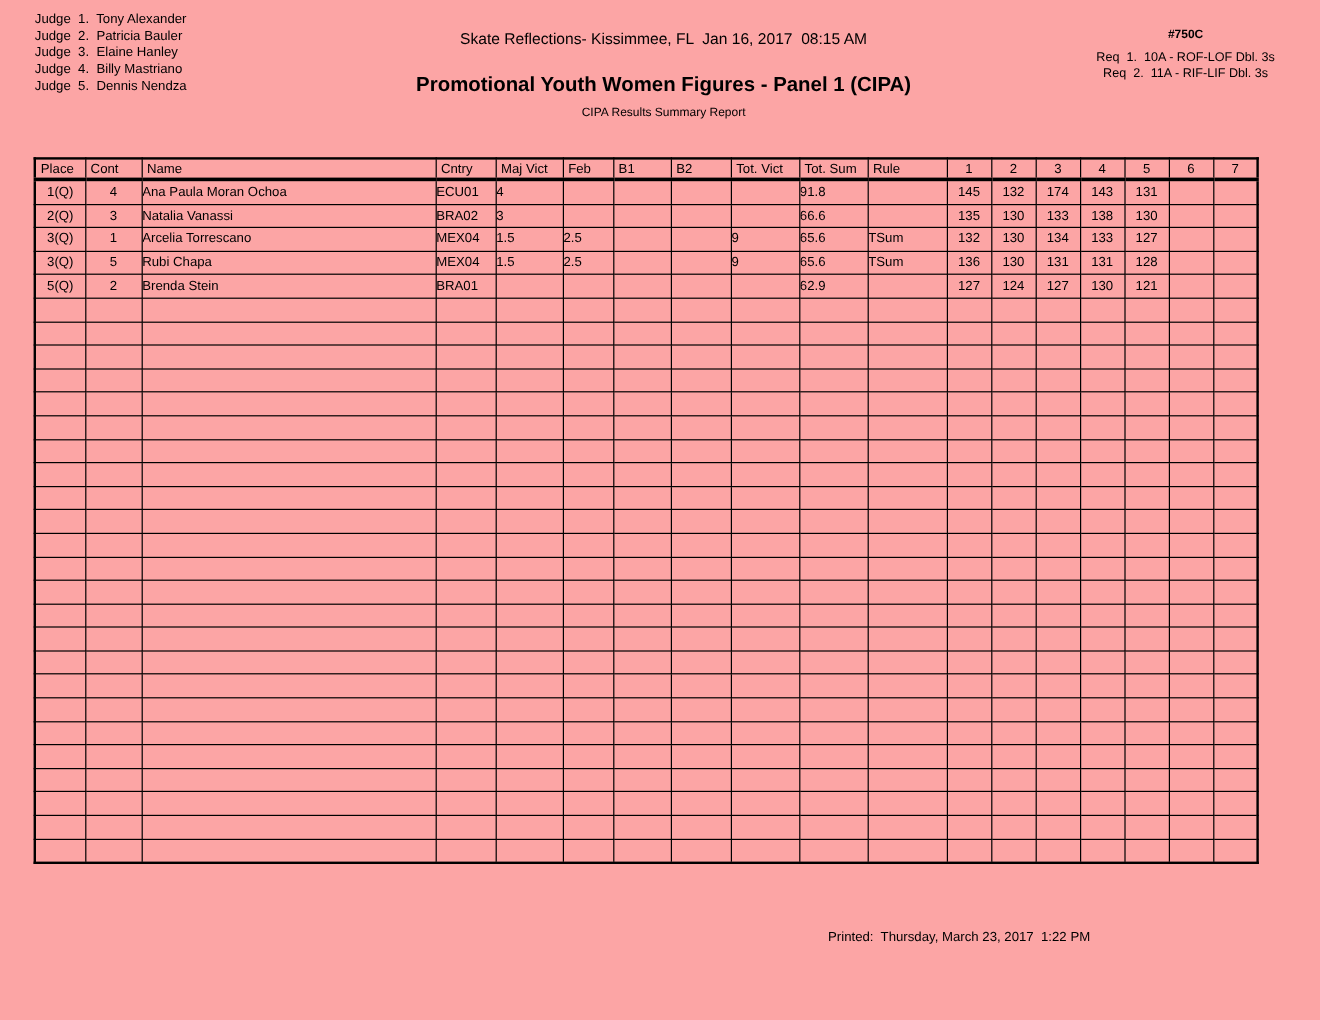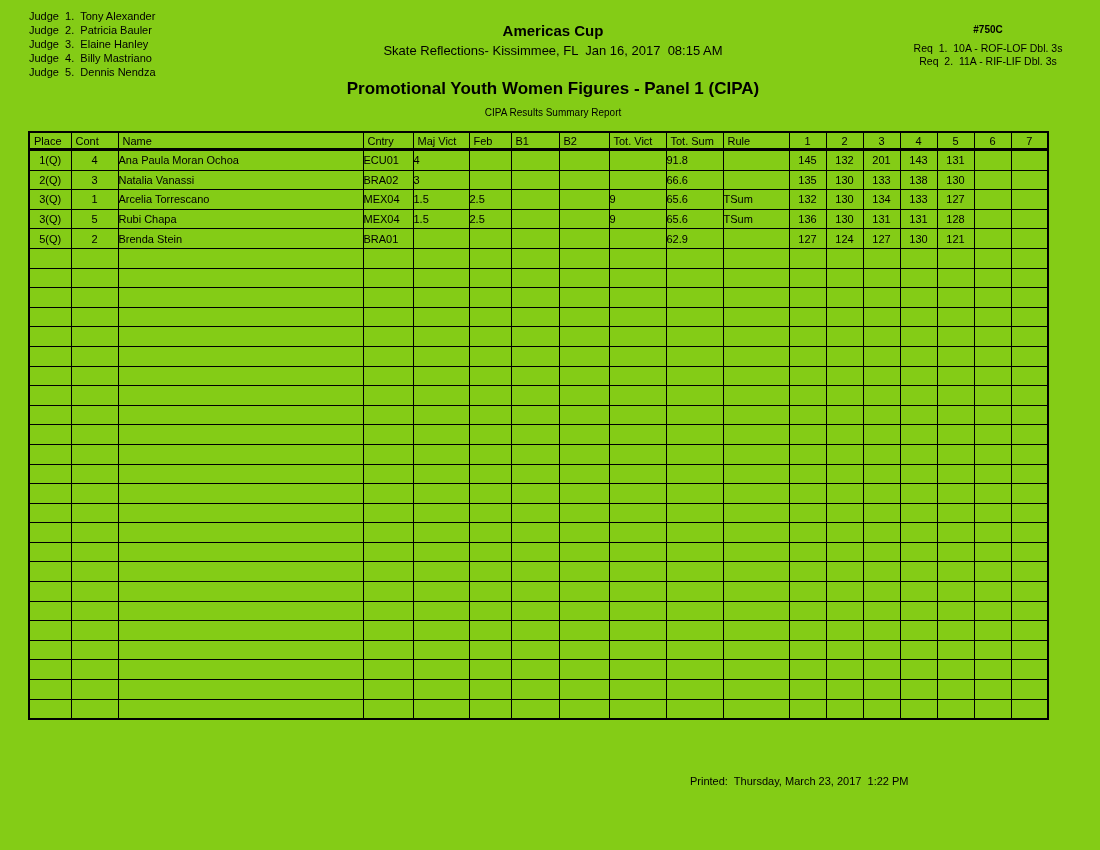--- a/index.html
+++ b/index.html
@@ -1,20 +1,20 @@
 <!DOCTYPE html>
 <html><head>
 <meta charset="utf-8">
 <style>
   html, body { margin: 0; padding: 0; background: #ffffff; }
   .page {
     position: relative;
     width: 1100px;
     height: 850px;
-    background: #84cc16;
+    background: #fca5a5;
     color: #000000;
     font-family: "Liberation Sans", sans-serif;
     overflow: hidden;
   }
 
   
   .judges {
     position: absolute;
     left: 29px;
     top: 9px;
@@ -92,21 +92,20 @@
   }
 </style>
 </head>
 <body>
 
 <div class="page">
 
   <div class="judges"><div>Judge  1.  Tony Alexander</div><div>Judge  2.  Patricia Bauler</div><div>Judge  3.  Elaine Hanley</div><div>Judge  4.  Billy Mastriano</div><div>Judge  5.  Dennis Nendza</div></div>
 
   <div class="center-header">
-    <div class="event-title">Americas Cup</div>
     <div class="venue-line">Skate Reflections- Kissimmee, FL  Jan 16, 2017  08:15 AM</div>
     <div class="category-title">Promotional Youth Women Figures - Panel 1 (CIPA)</div>
     <div class="report-title">CIPA Results Summary Report</div>
   </div>
 
   <div class="right-header">
     <div class="event-number">#750C</div>
     <div class="req-list">
         <div class="req-line">Req  1.  10A - ROF-LOF Dbl. 3s</div>
         <div class="req-line">Req  2.  11A - RIF-LIF Dbl. 3s</div>
@@ -164,21 +163,21 @@
           <td class="pl3">ECU01</td>
           <td class="pl8">4</td>
           <td class="pl8"></td>
           <td class="pl8"></td>
           <td class="pl8"></td>
           <td class="pl12"></td>
           <td class="pl8">91.8</td>
           <td class="pl8"></td>
           <td class="al-c">145</td>
           <td class="al-c">132</td>
-          <td class="al-c">201</td>
+          <td class="al-c">174</td>
           <td class="al-c">143</td>
           <td class="al-c">131</td>
           <td class="al-c"></td>
           <td class="al-c"></td>
         </tr>
         <tr>
           <td class="al-c">2(Q)</td>
           <td class="al-c">3</td>
           <td class="pl5">Natalia Vanassi</td>
           <td class="pl3">BRA02</td>

